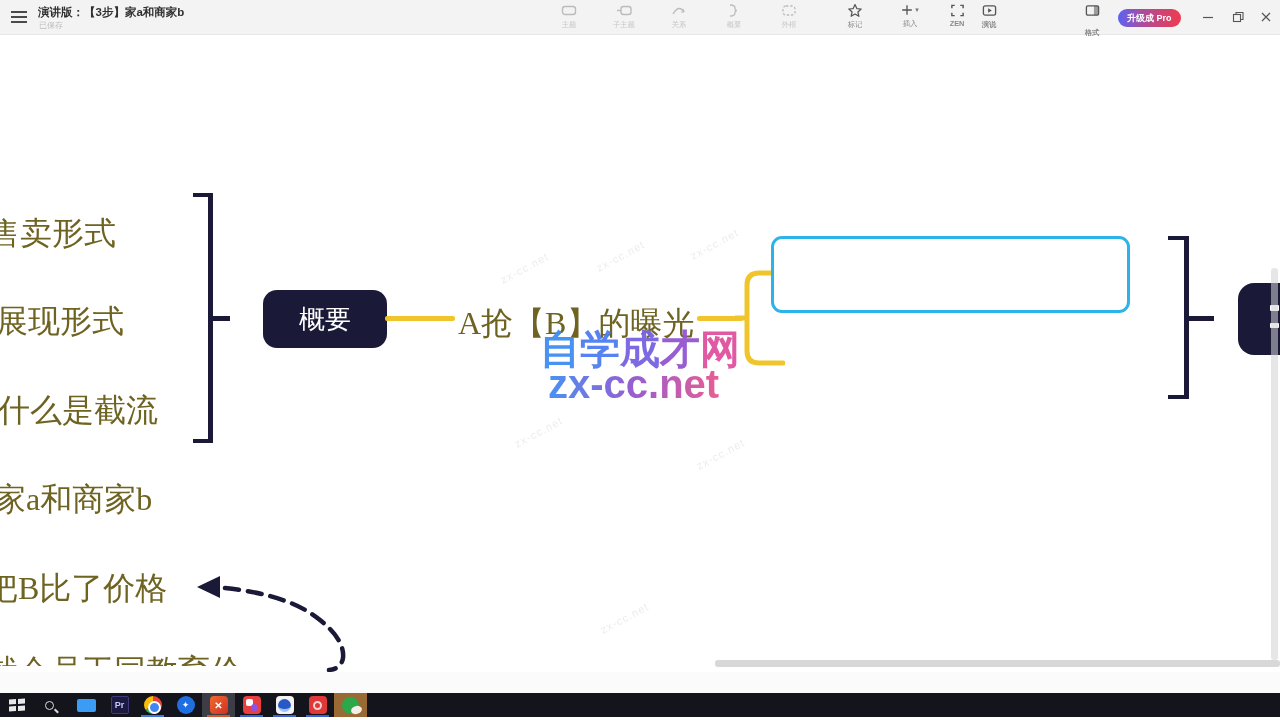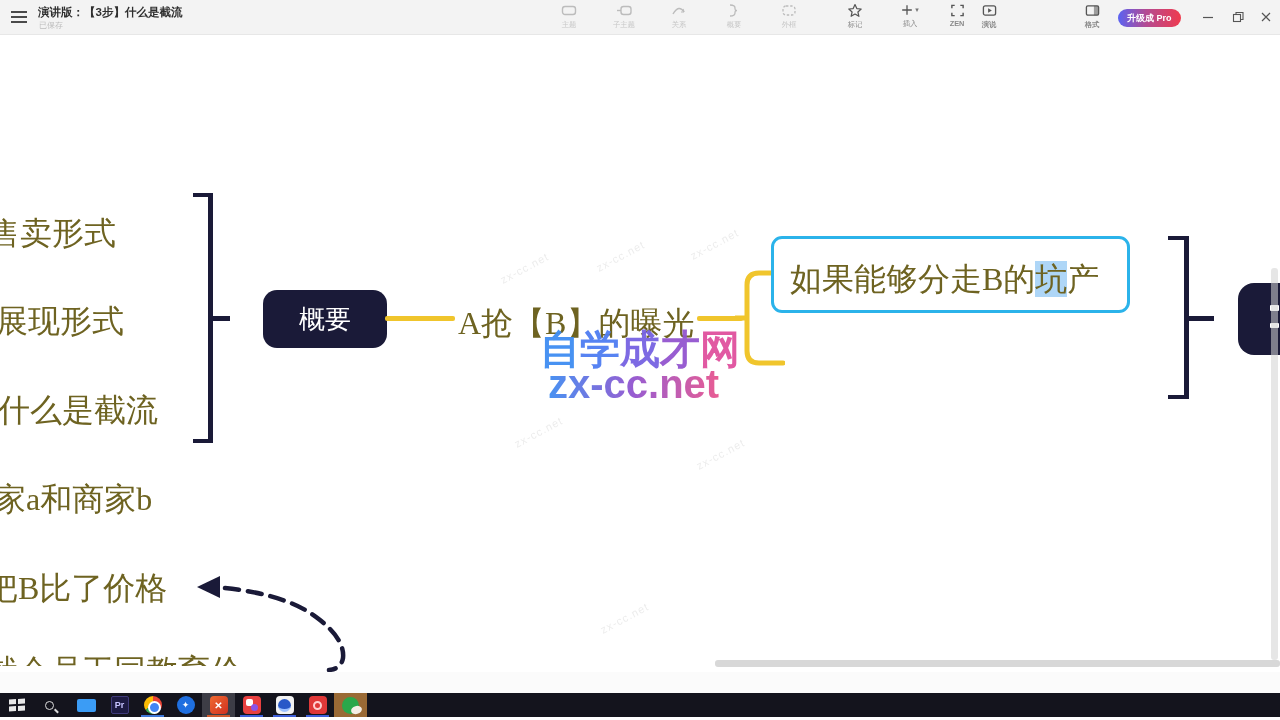--- a/index.html
+++ b/index.html
@@ -19,21 +19,21 @@
   .tool svg { width:16px; height:15px; }
   .tool .tlabel { font-size:8px; margin-top:1px; white-space:nowrap; transform:scale(.92); }
   .tool.dim  { color:#bcbcbc; } .tool.dim .tlabel { color:#c6c6c6; }
   .tool.dark { color:#555; }    .tool.dark .tlabel { color:#8a8a8a; }
   .tool.gap  { margin-left:11px; }
   .caret { font-size:7px; color:#777; margin-left:1px; }
 
   #right-tools { position:absolute; left:941px; top:3px; display:flex; }
   .rtool { width:32px; display:flex; flex-direction:column; align-items:center; color:#555; cursor:pointer;font-weight:bold; }
   .rtool .tlabel { font-size:8px; color:#8a8a8a; margin-top:1px; transform:scale(.92); }
-  .rtool.fmt { margin-left:71px; }
+  .rtool.fmt { margin-left:71px;gap:8px; }
 
   #pro-btn { position:absolute; left:1118px; top:9px; height:17px; padding:9px 9px;
     border-radius:9px; background:linear-gradient(90deg,#5a63f2 0%,#b44a92 45%,#ef3b4e 100%);
     color:#fff; font-size:9px; font-weight:700; display:flex; align-items:center; cursor:pointer; white-space:nowrap; }
 
   .winbtn { position:absolute; top:9px; width:16px; height:16px; display:flex; align-items:center; justify-content:center;
     color:#555; cursor:pointer; }
   #btn-min { left:1200px; } #btn-max { left:1230px; } #btn-close { left:1258px; }
 
   
@@ -134,21 +134,21 @@
 </style>
 </head>
 <body>
 
 <div id="titlebar">
   <div id="hamburger">
       <span></span>
       <span></span>
       <span></span>
     </div>
-  <div id="doc-title">演讲版：【3步】什么是截流</div>
+  <div id="doc-title">演讲版：【3步】家a和商家b</div>
   <div id="doc-status">已保存</div>
 
   <div id="center-tools">
     <div class="tool dim">
       <svg viewBox="0 0 16 15">
           <rect x="1.5" y="3.5" width="13" height="8" rx="2.5" fill="none" stroke="currentColor" stroke-width="1.4"></rect>
         </svg>
       <span class="tlabel">主题</span>
     </div>
     <div class="tool dim">
@@ -261,21 +261,20 @@
   <div id="node-overview">概要</div>
   <div class="yline" id="yline-1"></div>
   <div class="serifTxt" id="branch-text">A抢【B】的曝光</div>
   <div class="yline" id="yline-2"></div>
 
   <svg id="fork-svg" width="50" height="118" viewBox="0 0 50 118">
     <path d="M0 58 H12 M12 58 V25 Q12 13 24 13 H48 M12 58 V91 Q12 103 24 103 H48" fill="none" stroke="#f0c52c" stroke-width="5" stroke-linecap="round"></path>
   </svg>
 
   <div id="sel-box"></div>
-  <div class="serifTxt" id="rt-top"><span>如果能够分走B的</span><span class="hl">坑</span><span>产</span></div>
 
   <div id="node-right">
     <div class="nub" id="nub-1"></div>
     <div class="nub" id="nub-2"></div>
   </div>
 
   <svg id="dashed-arrow" width="175" height="110" viewBox="0 0 175 110">
     <path d="M30 18 Q95 25 125 50 Q150 70 148 88 Q146 99 134 100" fill="none" stroke="#1a1a38" stroke-width="4.5" stroke-dasharray="14 9" stroke-linecap="round"></path>
     <polygon points="2,17 25,6 25,28" fill="#1a1a38"></polygon>
   </svg>

